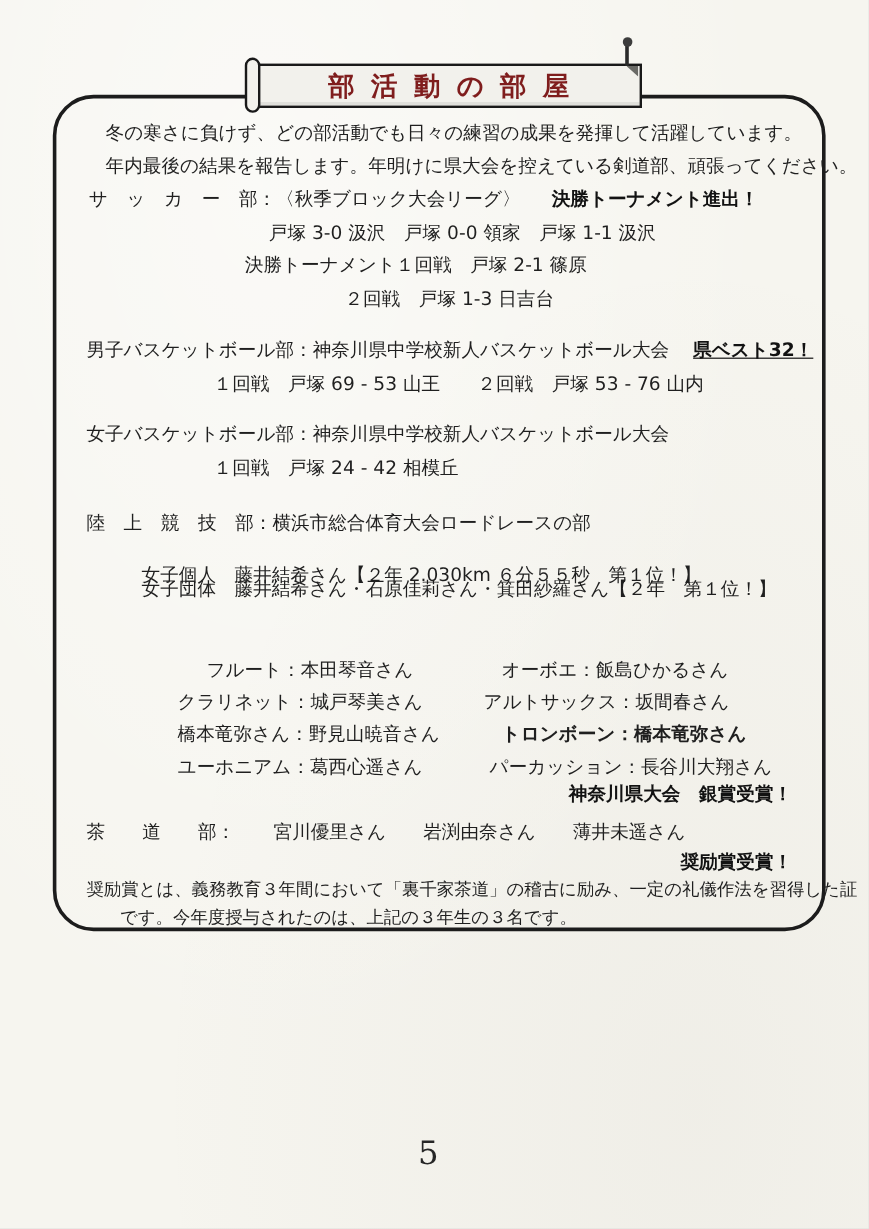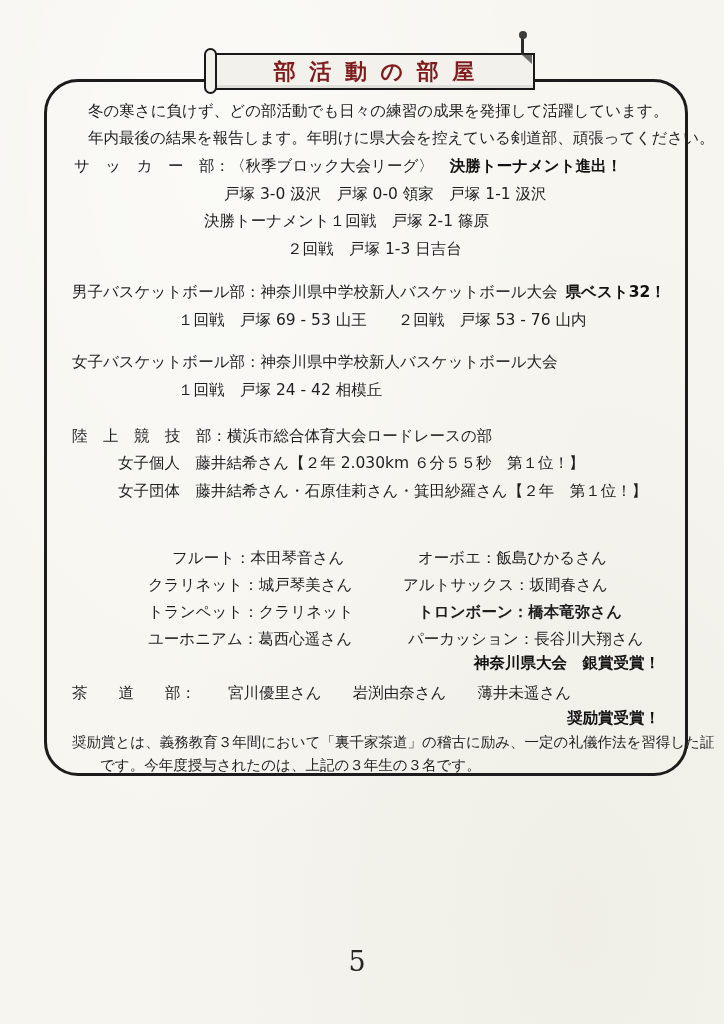--- a/index.html
+++ b/index.html
@@ -37,38 +37,38 @@
     background:#6a6a66; clip-path:polygon(100% 0,100% 100%,0 0);
   }
   .banner-pin { position:absolute; left:317px; top:2px; width:3px; height:17px; background:#2a2a2a; }
   .banner-pin::before {
     content:""; position:absolute; top:-7px; left:-2.5px; width:8px; height:8px;
     border-radius:50%; background:#3c3c3c;
   }
   
   .ln { position:absolute; left:72px; font-size:15.5px; line-height:22px; white-space:nowrap; color:#1f1f1f; }
   .b  { font-weight:bold; color:#121212; }
-  .gap26 { margin-left:16px; }
-  .gap20 { margin-left:8px; }
+  .gap26 { margin-left:26px; }
+  .gap20 { margin-left:20px;text-decoration:underline; }
   .gap32 { margin-left:32px; }
   .right-align { left:auto; right:64px; }
   .note { font-size:14.5px; }
 
   .t-intro1 { top:100px; left:88px; }
   .t-intro2 { top:127px; left:88px; }
   .t-soc-h  { top:155px; left:74px; }
   .t-soc-1  { top:183px; left:224px; }
   .t-soc-2  { top:210px; left:204px; }
   .t-soc-3  { top:238px; left:287px; }
   .t-bbb-h  { top:281px; }
   .t-bbb-1  { top:309px; left:178px; }
   .t-gbb-h  { top:351px; }
   .t-gbb-1  { top:379px; left:178px; }
   .t-trk-h  { top:425px; }
-  .t-trk-1  { top:452px; left:118px; }
+  .t-trk-1  { top:468px; left:118px; }
   .t-trk-2  { top:480px; left:118px; }
   .t-bnd-h  { top:520px; font-size:15px; }
   .band-row { position:absolute; left:0; width:683px; height:22px; font-size:15.5px; line-height:22px; white-space:nowrap; color:#1f1f1f; }
   .band-row .l { position:absolute; left:148px; }
   .band-row .r { position:absolute; left:403px; }
   .band-row.row1 { top:547px; } .band-row.row1 .l { left:172px; } .band-row.row1 .r { left:418px; }
   .band-row.row2 { top:574px; }
   .band-row.row3 { top:601px; } .band-row.row3 .r { left:418px;font-weight:bold; }
   .band-row.row4 { top:628px; } .band-row.row4 .r { left:408px; }
   .t-bnd-a  { top:652px;font-family:Liberation Serif, serif; }
@@ -126,21 +126,21 @@
 
   <div class="band-row row1">
     <span class="l">フルート：本田琴音さん</span>
     <span class="r">オーボエ：飯島ひかるさん</span>
   </div>
   <div class="band-row row2">
     <span class="l">クラリネット：城戸琴美さん</span>
     <span class="r">アルトサックス：坂間春さん</span>
   </div>
   <div class="band-row row3">
-    <span class="l">トランペット：クラリネット</span>
+    <span class="l">橋本竜弥さん：野見山暁音さん</span>
     <span class="r">トロンボーン：橋本竜弥さん</span>
   </div>
   <div class="band-row row4">
     <span class="l">ユーホニアム：葛西心遥さん</span>
     <span class="r">パーカッション：長谷川大翔さん</span>
   </div>
   <div class="ln t-bnd-a right-align b">神奈川県大会　銀賞受賞！</div>
 
   <div class="ln t-tea-h">
     <span>茶　　道　　部：</span><span class="gap32">宮川優里さん　　岩渕由奈さん　　薄井未遥さん</span>

